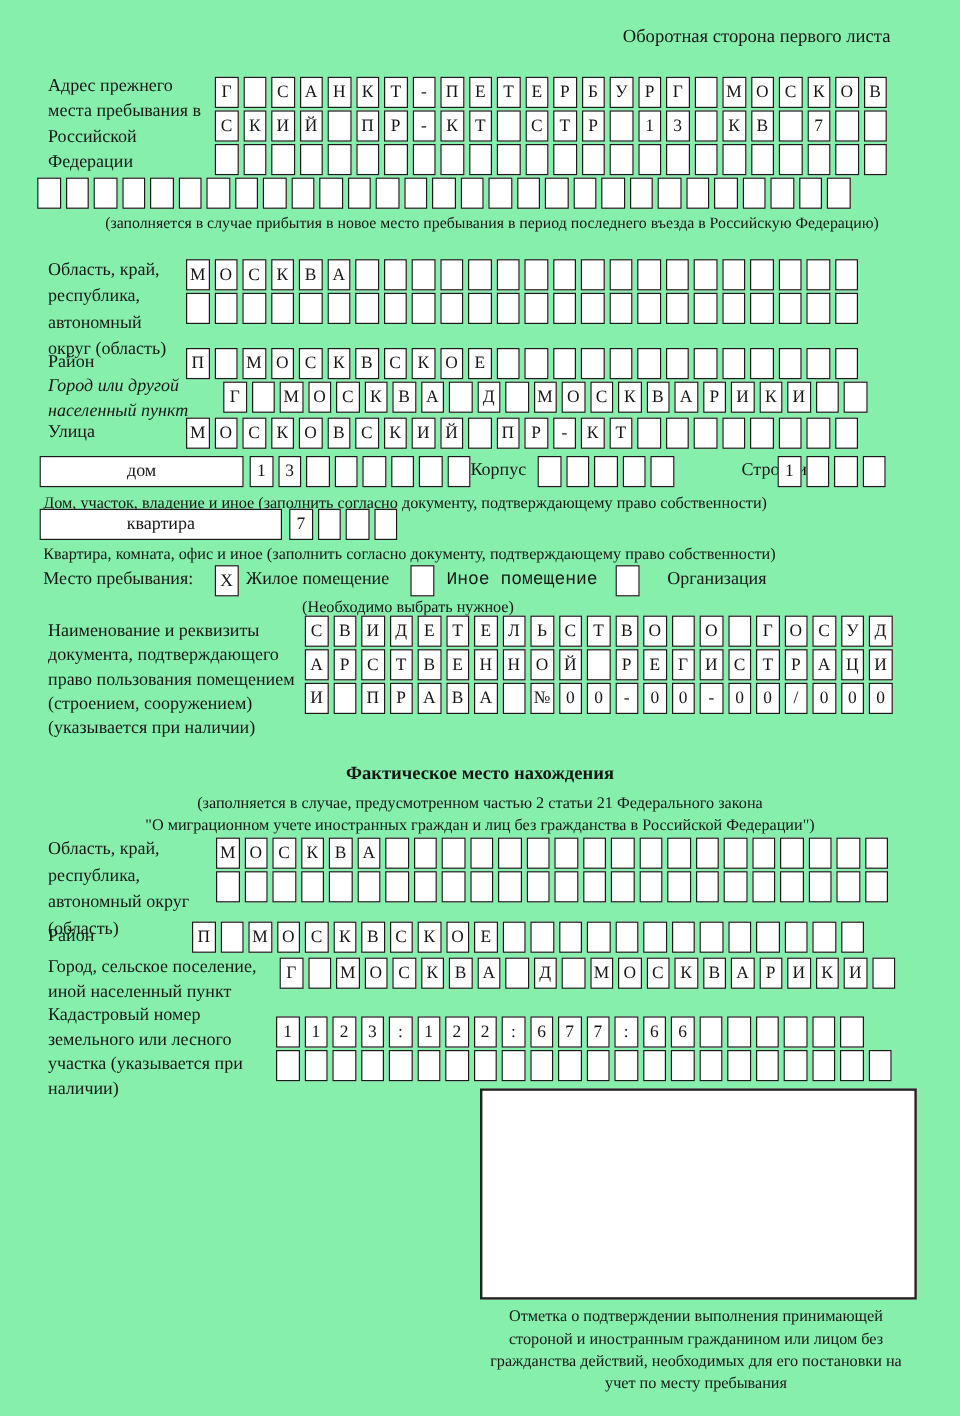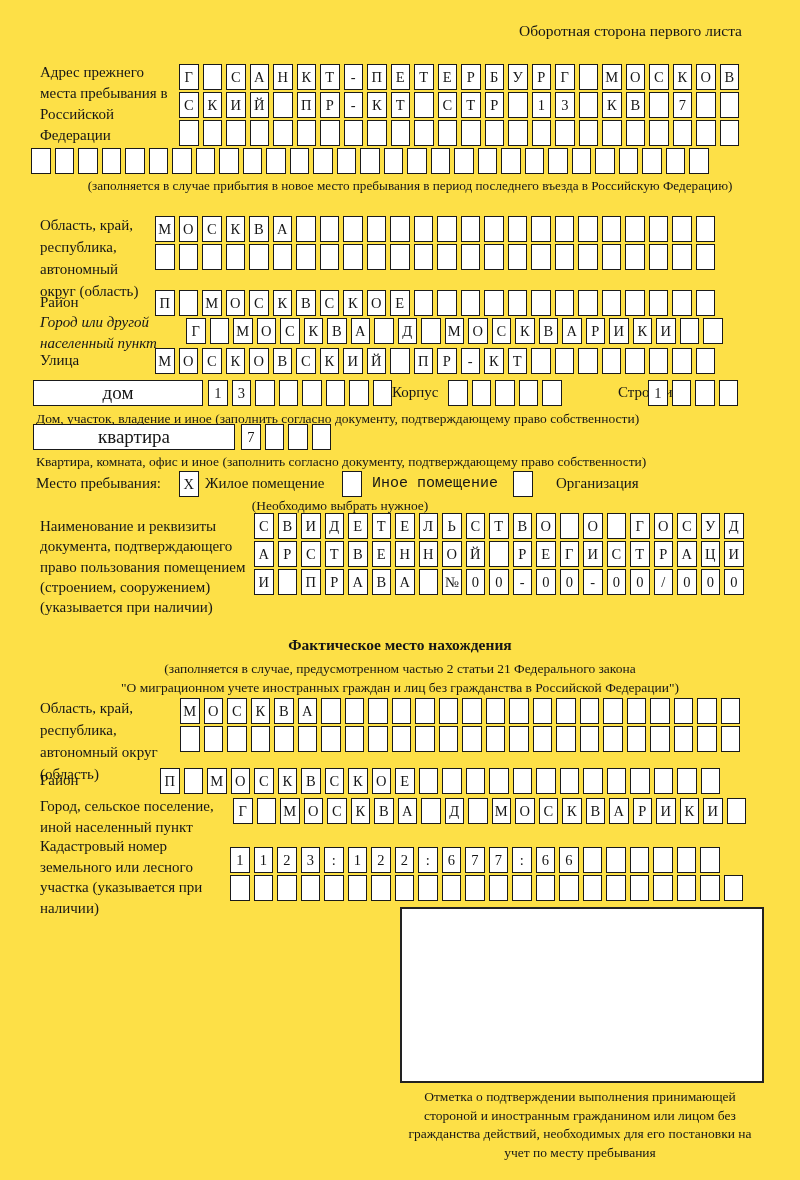--- a/index.html
+++ b/index.html
@@ -1,34 +1,34 @@
 <!DOCTYPE html>
 <html><head>
 <meta charset="utf-8">
 <style>
   html,body{margin:0;padding:0;background:#ffffff;}
   .page{
-    position:relative;width:800px;height:1180px;background:#fde047;
+    position:relative;width:800px;height:1180px;background:#86efac;
     font-family:"Liberation Serif", serif;color:#161616;overflow:hidden;
   }
   .abs{position:absolute;}
   .lbl{font-size:15px;line-height:21px;}
   .note{font-size:13.2px;line-height:17px;}
   .center{left:0;width:800px;text-align:center;}
   .heading{font-weight:bold;font-size:15.5px;}
   .boxrow{position:absolute;display:flex;gap:4px;}
   .box{
     flex:none;box-sizing:content-box;width:17.5px;height:24px;
     border:1.5px solid #1a1a1a;background:#fff;
     font-size:14.5px;line-height:24px;text-align:center;
     font-family:"Liberation Serif", serif;
   }
   .widebox{
     position:absolute;box-sizing:content-box;height:24px;border:1.6px solid #1a1a1a;
-    text-align:center;font-size:19px;line-height:24px;background:#fff;
+    text-align:center;font-size:15px;line-height:24px;background:#fff;
   }
   .stamp-box{
     position:absolute;border:2px solid #222;background:#fff;
   }
   .inline-lbl{font-size:15px;line-height:27px;white-space:nowrap;}
 </style>
 </head>
 <body>
 
 <div class="page">

